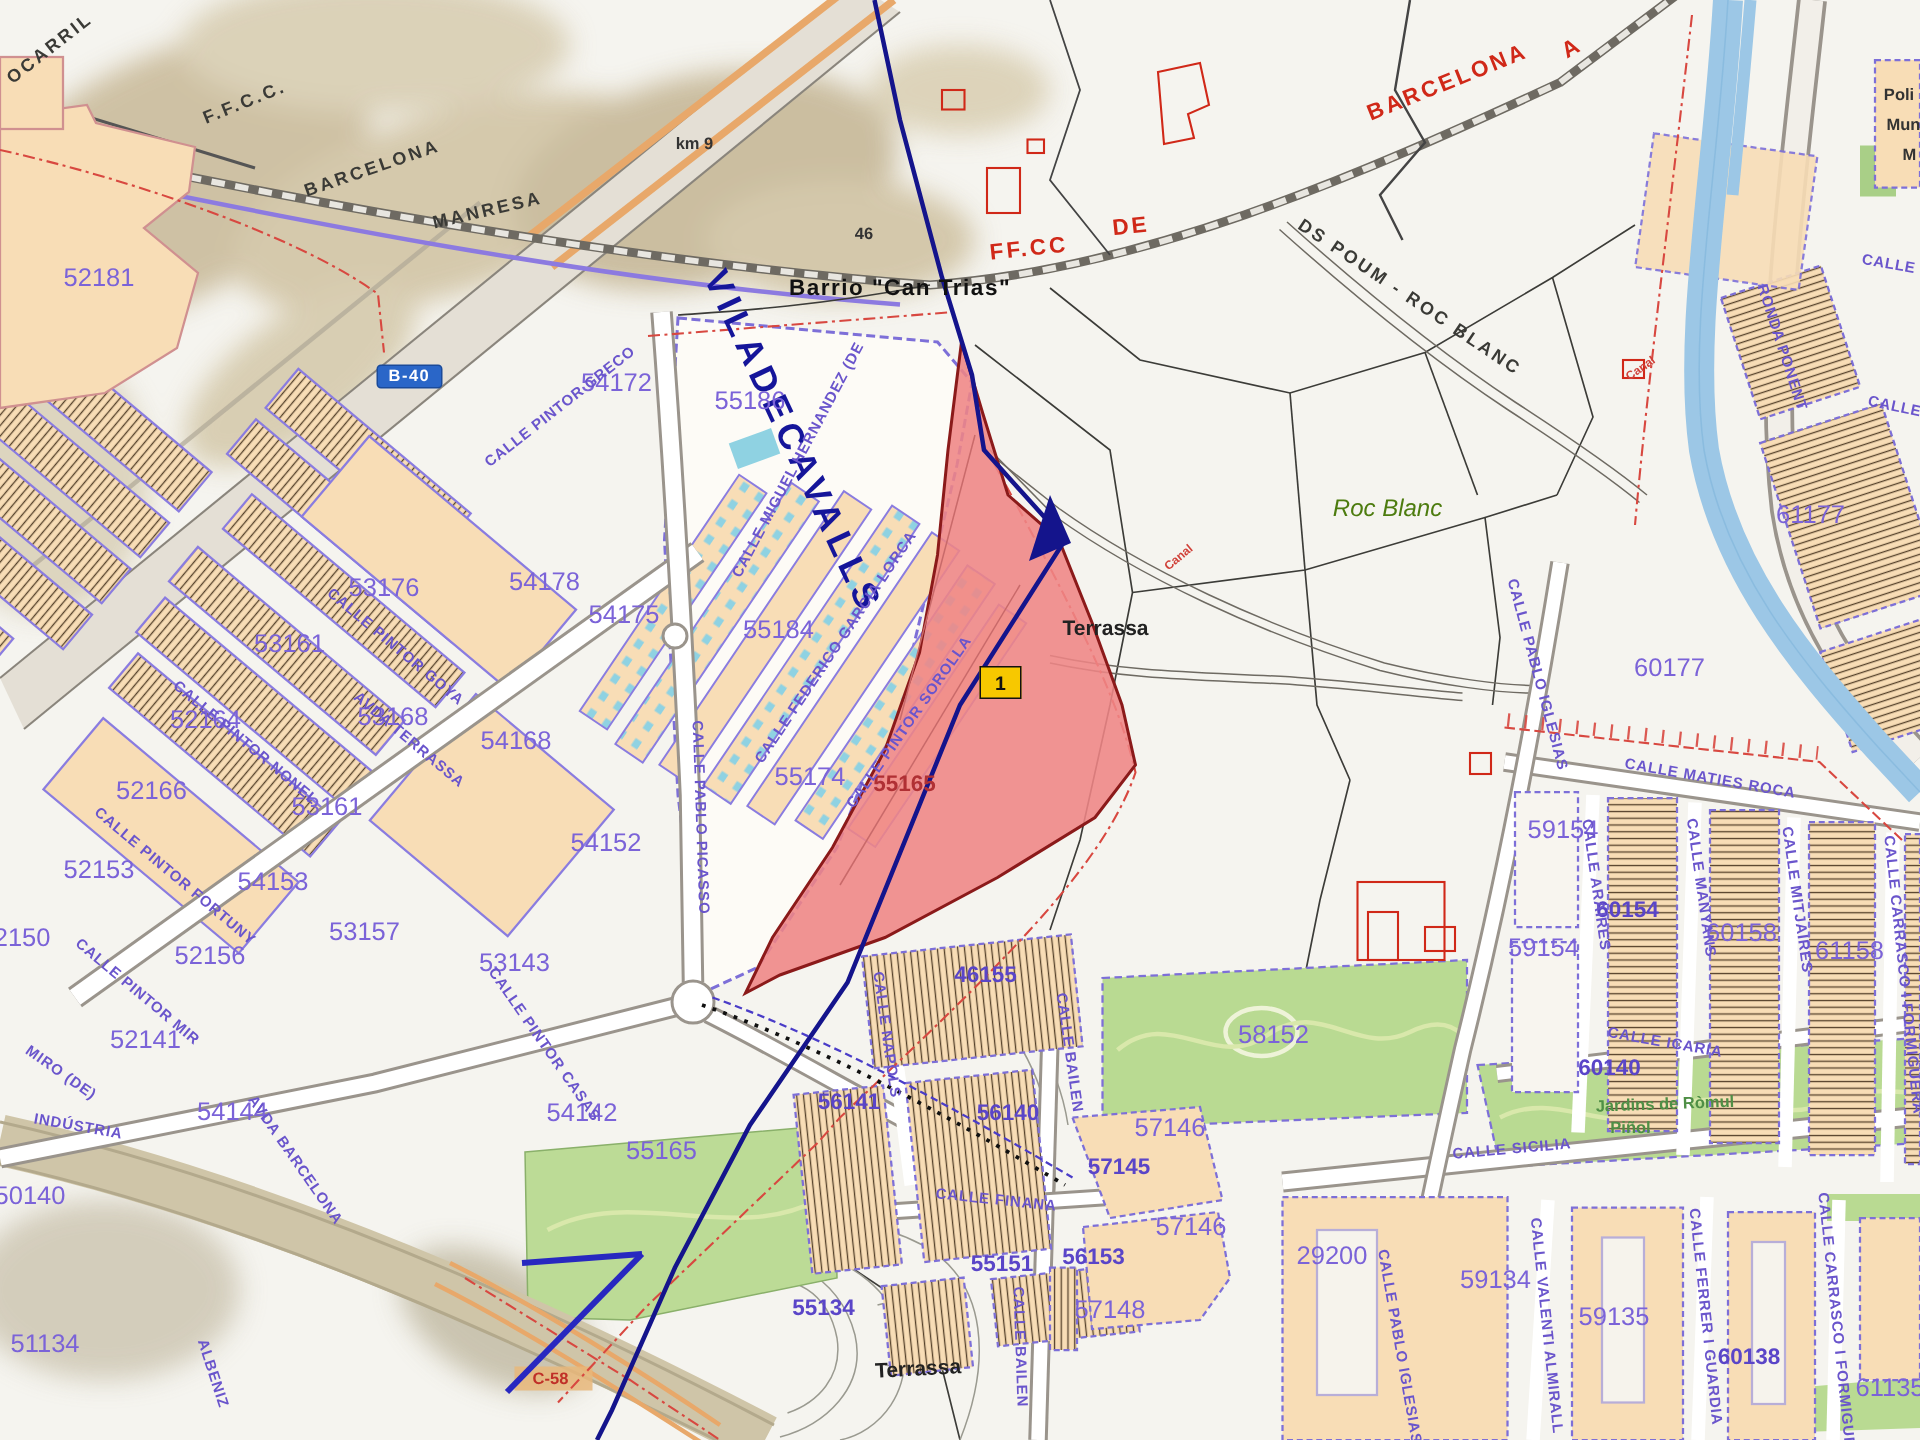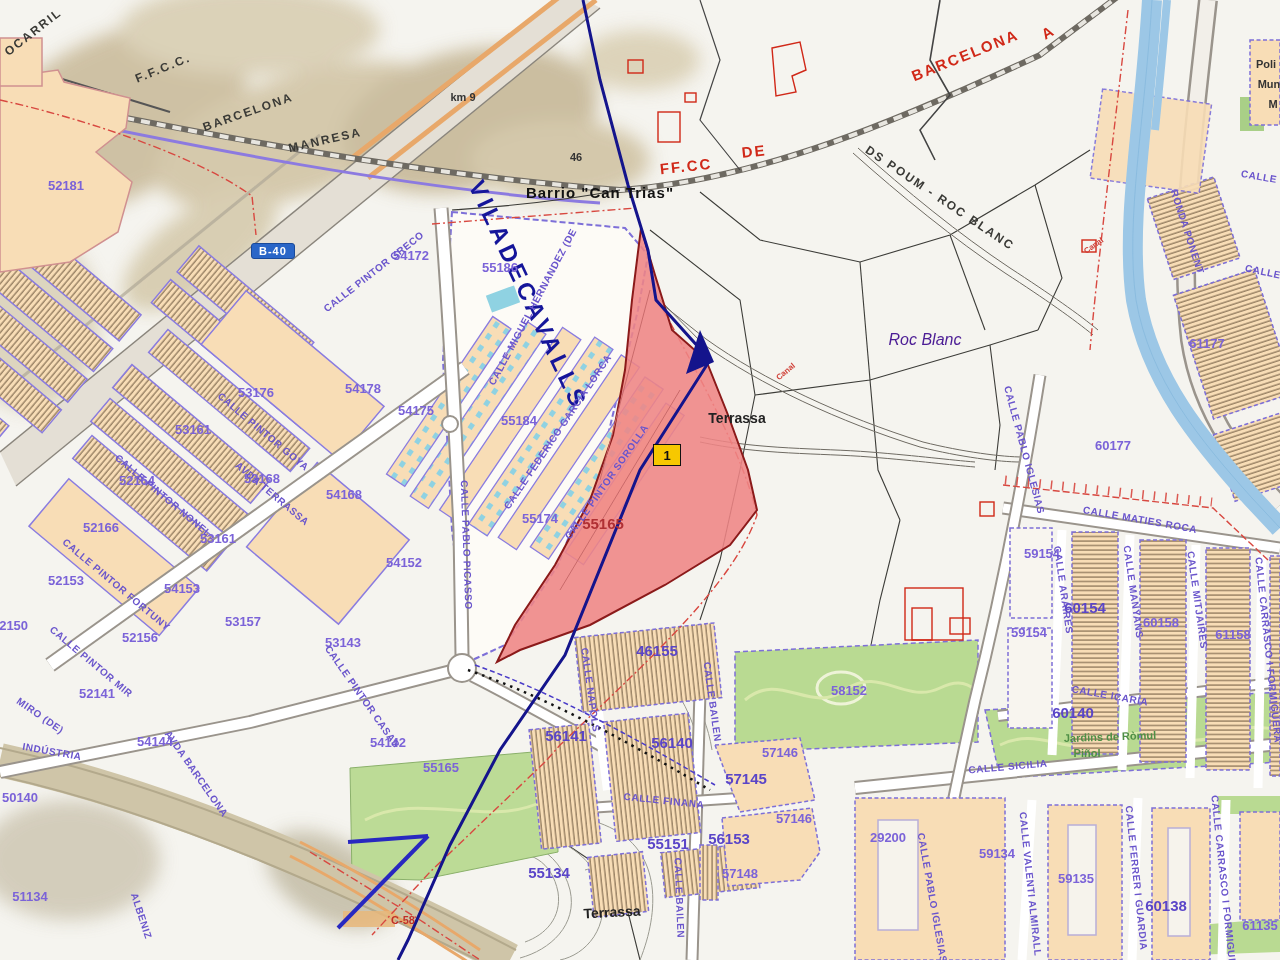--- a/index.html
+++ b/index.html
@@ -1,28 +1,28 @@
 <!DOCTYPE html>
 <html><head>
 <meta charset="utf-8">
 <style>
   html,body{margin:0;padding:0;background:#fff;}
   #viewport{position:relative;width:1280px;height:960px;overflow:hidden;background:#f5f4ef;font-family:"Liberation Sans",sans-serif;}
   #map-svg{position:absolute;left:0;top:0;}
   #label-layer{position:absolute;left:0;top:0;width:1280px;height:960px;pointer-events:none;}
   .lbl{position:absolute;white-space:nowrap;transform-origin:center;line-height:1;}
-  .parcel{color:#7b63d8;font-weight:bold;font-size:13px;}
+  .parcel{color:#7b63d8;font-weight:normal;font-size:17px;}
   .parcel-bold{color:#5a45c8;font-weight:bold;font-size:15px;}
   .parcel-red{color:#b03034;font-weight:bold;font-size:15px;}
   .street{color:#6a55cc;font-size:10px;font-weight:bold;letter-spacing:.6px;}
   .rail{color:#3a3a36;font-size:12px;font-weight:bold;letter-spacing:2px;}
   .small-black{color:#333;font-size:11px;font-weight:bold;}
   .place{color:#222;font-size:14px;font-weight:bold;}
   .place-bold{color:#111;font-weight:bold;font-size:15px;letter-spacing:1px;}
-  .place-italic{color:#4c1d95;font-style:italic;font-size:16px;}
+  .place-italic{color:#4d7c0f;font-style:italic;font-size:16px;}
   .red-big{color:#d02818;font-weight:bold;font-size:15px;letter-spacing:2px;}
   .red-small{color:#c03028;font-weight:bold;font-size:11px;}
   .red-tiny{color:#d04038;font-size:8px;font-weight:bold;}
   .green{color:#4f8f46;font-size:11px;font-weight:bold;}
   .muni{color:#15159a;font-size:24px;font-weight:bold;letter-spacing:4px;}
   #b40-badge{position:absolute;left:251px;top:243px;background:#2a66c8;color:#fff;font-size:11px;font-weight:bold;
     padding:1px 7px;border-radius:3px;border:1px solid #1a4a9a;letter-spacing:1px;}
   #marker-1{position:absolute;left:653px;top:444px;width:26px;height:20px;background:#f7c800;border:1.5px solid #111;
     color:#111;font-size:13px;font-weight:bold;display:flex;align-items:center;justify-content:center;}
 </style>
@@ -301,21 +301,21 @@
       <span class="lbl place" style="left: 612px; top: 912px; transform: translate(-50%, -50%) rotate(-3deg);">Terrassa</span>
       <span class="lbl small-black" style="left: 1266px; top: 64px; transform: translate(-50%, -50%) rotate(0deg);">Poli</span>
       <span class="lbl small-black" style="left: 1269px; top: 84px; transform: translate(-50%, -50%) rotate(0deg);">Mun</span>
       <span class="lbl small-black" style="left: 1273px; top: 104px; transform: translate(-50%, -50%) rotate(0deg);">M</span>
       <span class="lbl red-big" style="left: 686px; top: 166px; transform: translate(-50%, -50%) rotate(-6deg);">FF.CC</span>
       <span class="lbl red-big" style="left: 754px; top: 151px; transform: translate(-50%, -50%) rotate(-6deg);">DE</span>
       <span class="lbl red-big" style="left: 965px; top: 55px; transform: translate(-50%, -50%) rotate(-22deg);">BARCELONA</span>
       <span class="lbl red-big" style="left: 1048px; top: 32px; transform: translate(-50%, -50%) rotate(-30deg);">A</span>
       <span class="lbl red-tiny" style="left: 786px; top: 372px; transform: translate(-50%, -50%) rotate(-40deg);">Canal</span>
       <span class="lbl red-tiny" style="left: 1094px; top: 246px; transform: translate(-50%, -50%) rotate(-35deg);">Canal</span>
-      <span class="lbl red-small" style="left: 367px; top: 920px; transform: translate(-50%, -50%) rotate(0deg); margin-left: 36px;">C-58</span>
+      <span class="lbl red-small" style="left: 367px; top: 920px; transform: translate(-50%, -50%) rotate(0deg);">C-58</span>
       <span class="lbl muni" style="left: 528px; top: 295px; transform: translate(-50%, -50%) rotate(65deg);">VILADECAVALLS</span>
       <span class="lbl green" style="left: 1110px; top: 737px; transform: translate(-50%, -50%) rotate(-2deg);">Jardins de Ròmul</span>
       <span class="lbl green" style="left: 1087px; top: 753px; transform: translate(-50%, -50%) rotate(0deg);">Piñol</span>
       <span class="lbl parcel" style="left: 66px; top: 185px; transform: translate(-50%, -50%) rotate(0deg);">52181</span>
       <span class="lbl parcel" style="left: 411px; top: 255px; transform: translate(-50%, -50%) rotate(0deg);">54172</span>
       <span class="lbl parcel" style="left: 500px; top: 267px; transform: translate(-50%, -50%) rotate(0deg);">55186</span>
       <span class="lbl parcel" style="left: 256px; top: 392px; transform: translate(-50%, -50%) rotate(0deg);">53176</span>
       <span class="lbl parcel" style="left: 363px; top: 388px; transform: translate(-50%, -50%) rotate(0deg);">54178</span>
       <span class="lbl parcel" style="left: 416px; top: 410px; transform: translate(-50%, -50%) rotate(0deg);">54175</span>
       <span class="lbl parcel" style="left: 519px; top: 420px; transform: translate(-50%, -50%) rotate(0deg);">55184</span>

